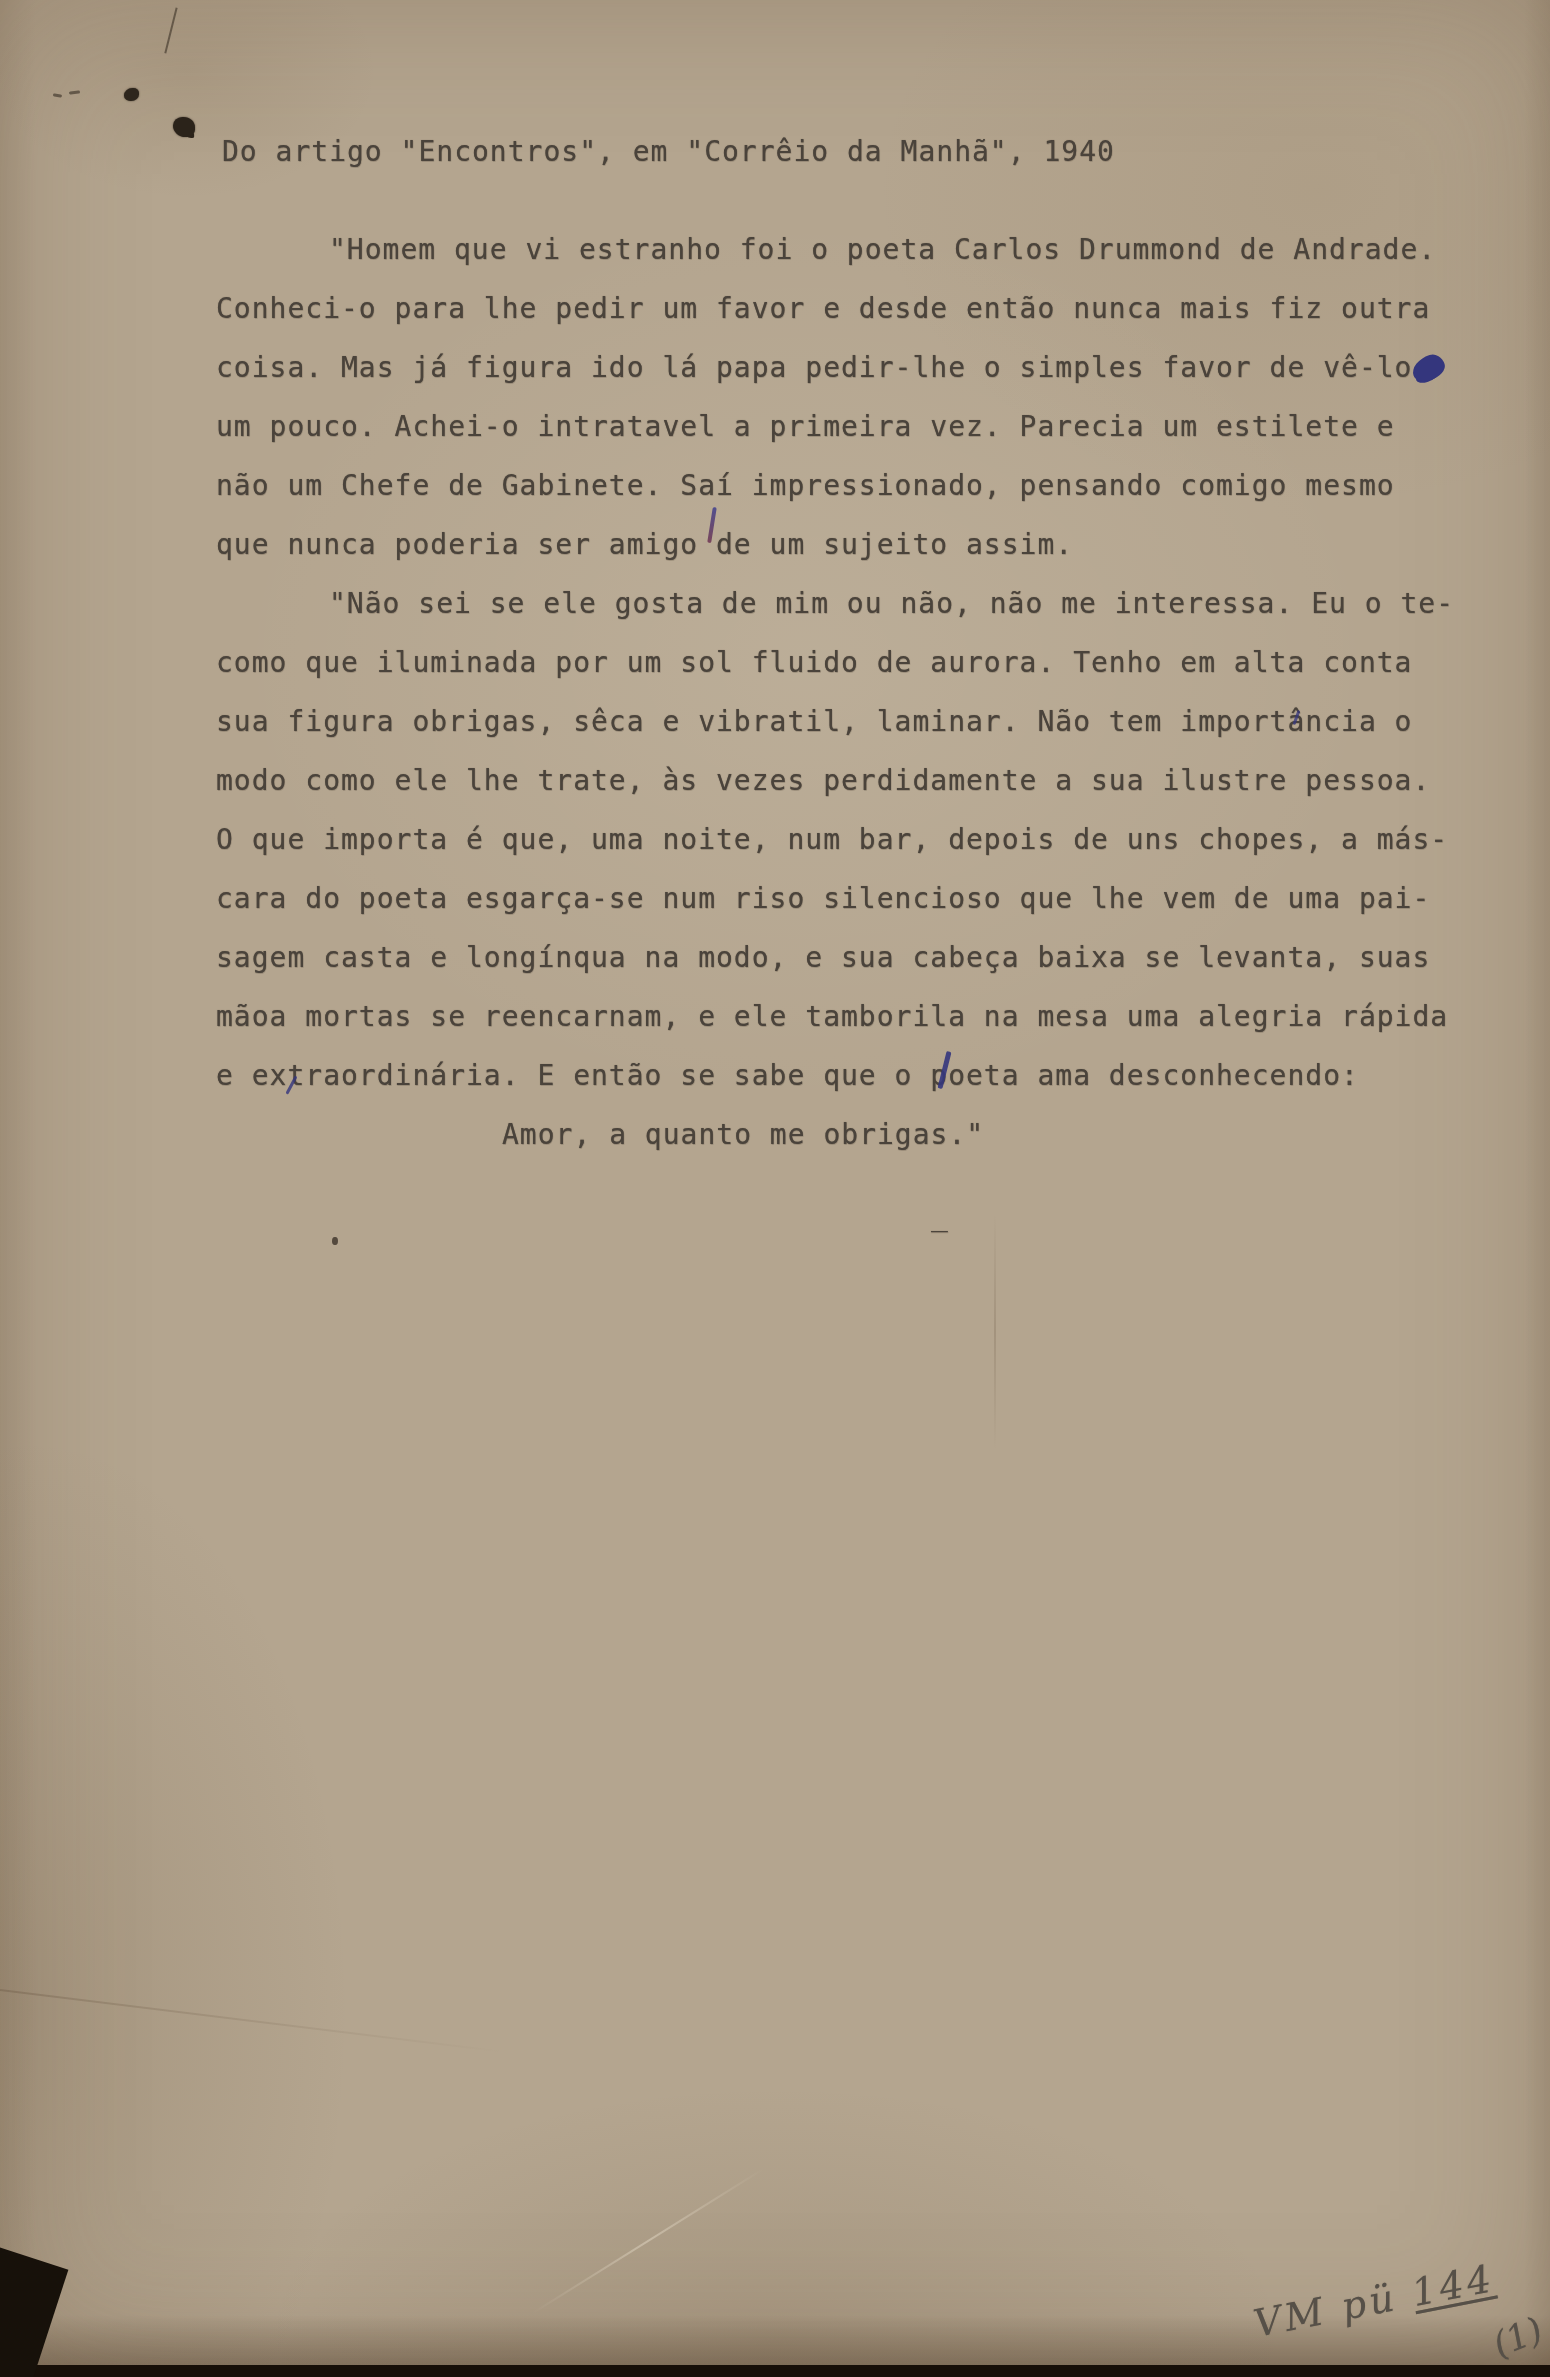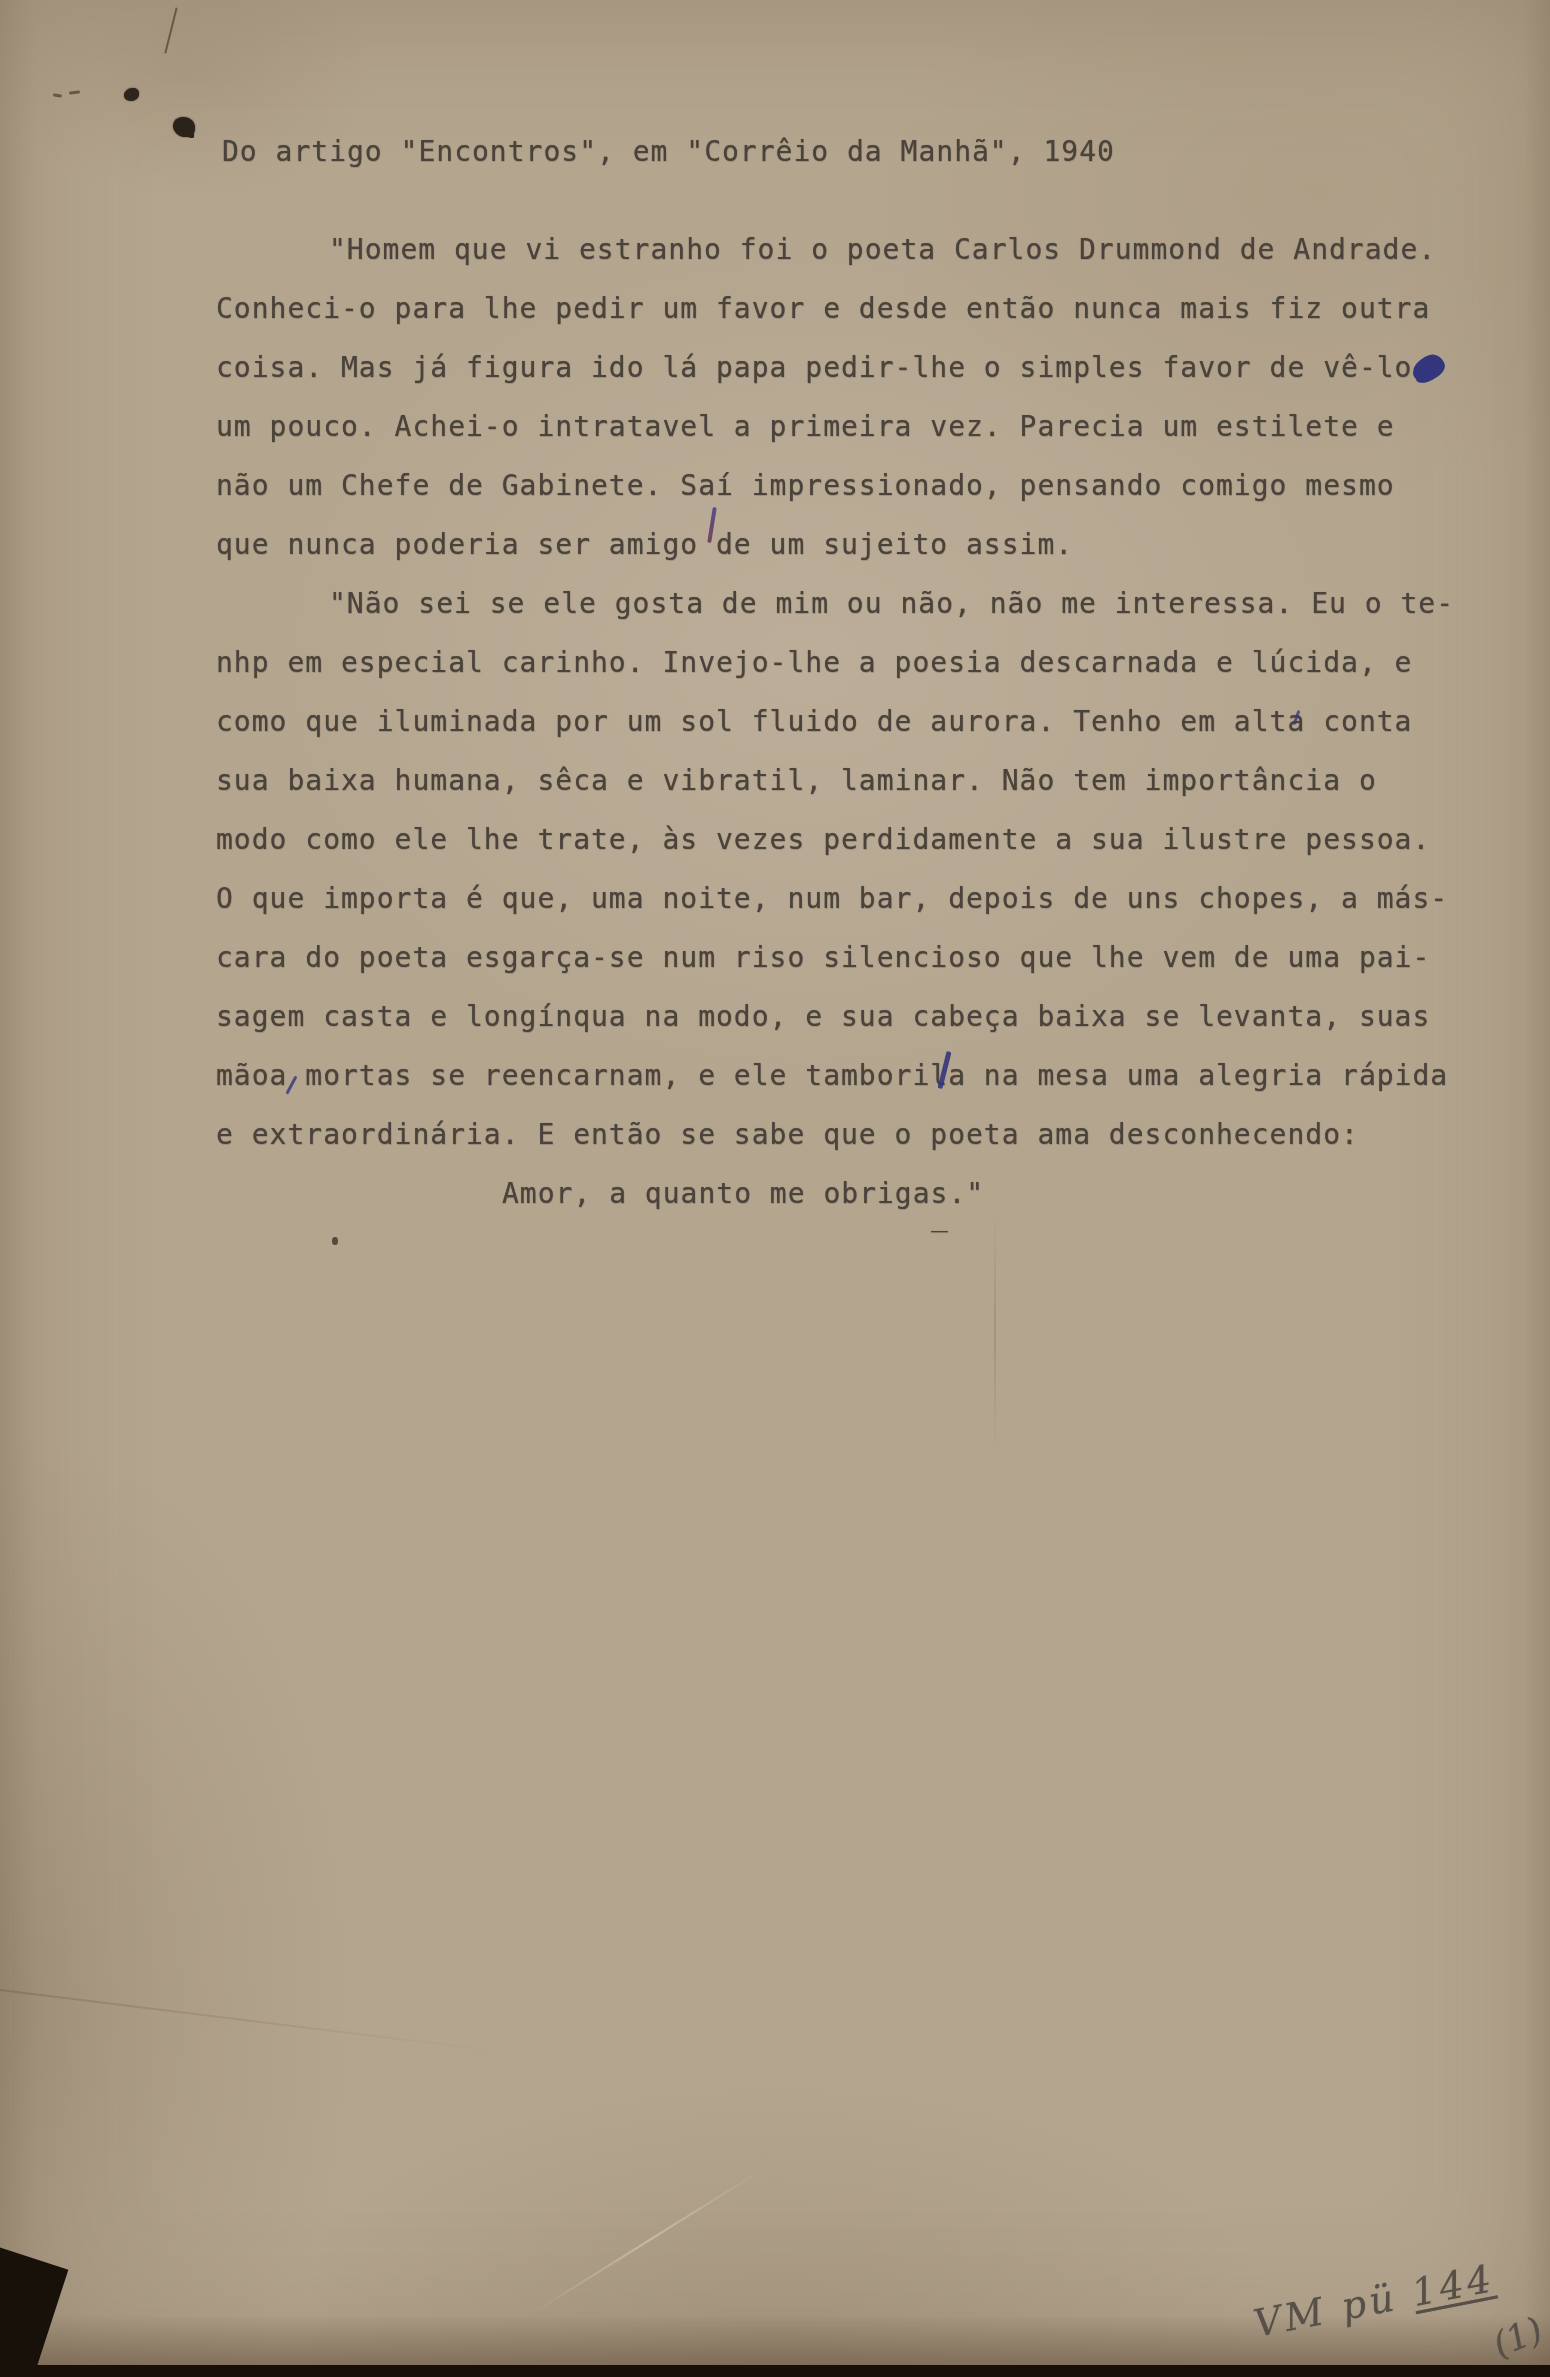--- a/index.html
+++ b/index.html
@@ -113,23 +113,22 @@
   <div class="typed title-line">Do artigo "Encontros", em "Corrêio da Manhã", 1940</div>
 
   <div class="body-block">
     <div class="typed line indent">"Homem que vi estranho foi o poeta Carlos Drummond de Andrade.</div>
     <div class="typed line">Conheci-o para lhe pedir um favor e desde então nunca mais fiz outra</div>
     <div class="typed line">coisa. Mas já figura ido lá papa pedir-lhe o simples favor de vê-lo</div>
     <div class="typed line">um pouco. Achei-o intratavel a primeira vez. Parecia um estilete e</div>
     <div class="typed line">não um Chefe de Gabinete. Saí impressionado, pensando comigo mesmo</div>
     <div class="typed line">que nunca poderia ser amigo de um sujeito assim.</div>
     <div class="typed line indent">"Não sei se ele gosta de mim ou não, não me interessa. Eu o te-</div>
-    <div class="typed line">nhp em especial carinho. Invejo-lhe a poesia descarnada e lúcida, e</div>
     <div class="typed line">como que iluminada por um sol fluido de aurora. Tenho em alta conta</div>
-    <div class="typed line">sua baixa humana, sêca e vibratil, laminar. Não tem importância o</div>
+    <div class="typed line">sua figura obrigas, sêca e vibratil, laminar. Não tem importância o</div>
     <div class="typed line">modo como ele lhe trate, às vezes perdidamente a sua ilustre pessoa.</div>
     <div class="typed line">O que importa é que, uma noite, num bar, depois de uns chopes, a más-</div>
     <div class="typed line">cara do poeta esgarça-se num riso silencioso que lhe vem de uma pai-</div>
     <div class="typed line">sagem casta e longínqua na modo, e sua cabeça baixa se levanta, suas</div>
     <div class="typed line">mãoa mortas se reencarnam, e ele tamborila na mesa uma alegria rápida</div>
     <div class="typed line">e extraordinária. E então se sabe que o poeta ama desconhecendo:</div>
     <div class="typed line quote-line"><span class="quote-underline">Amor, a quanto me obrigas.</span><span>"</span></div>
   </div>
 
   <div class="typed dash-line">_</div>

